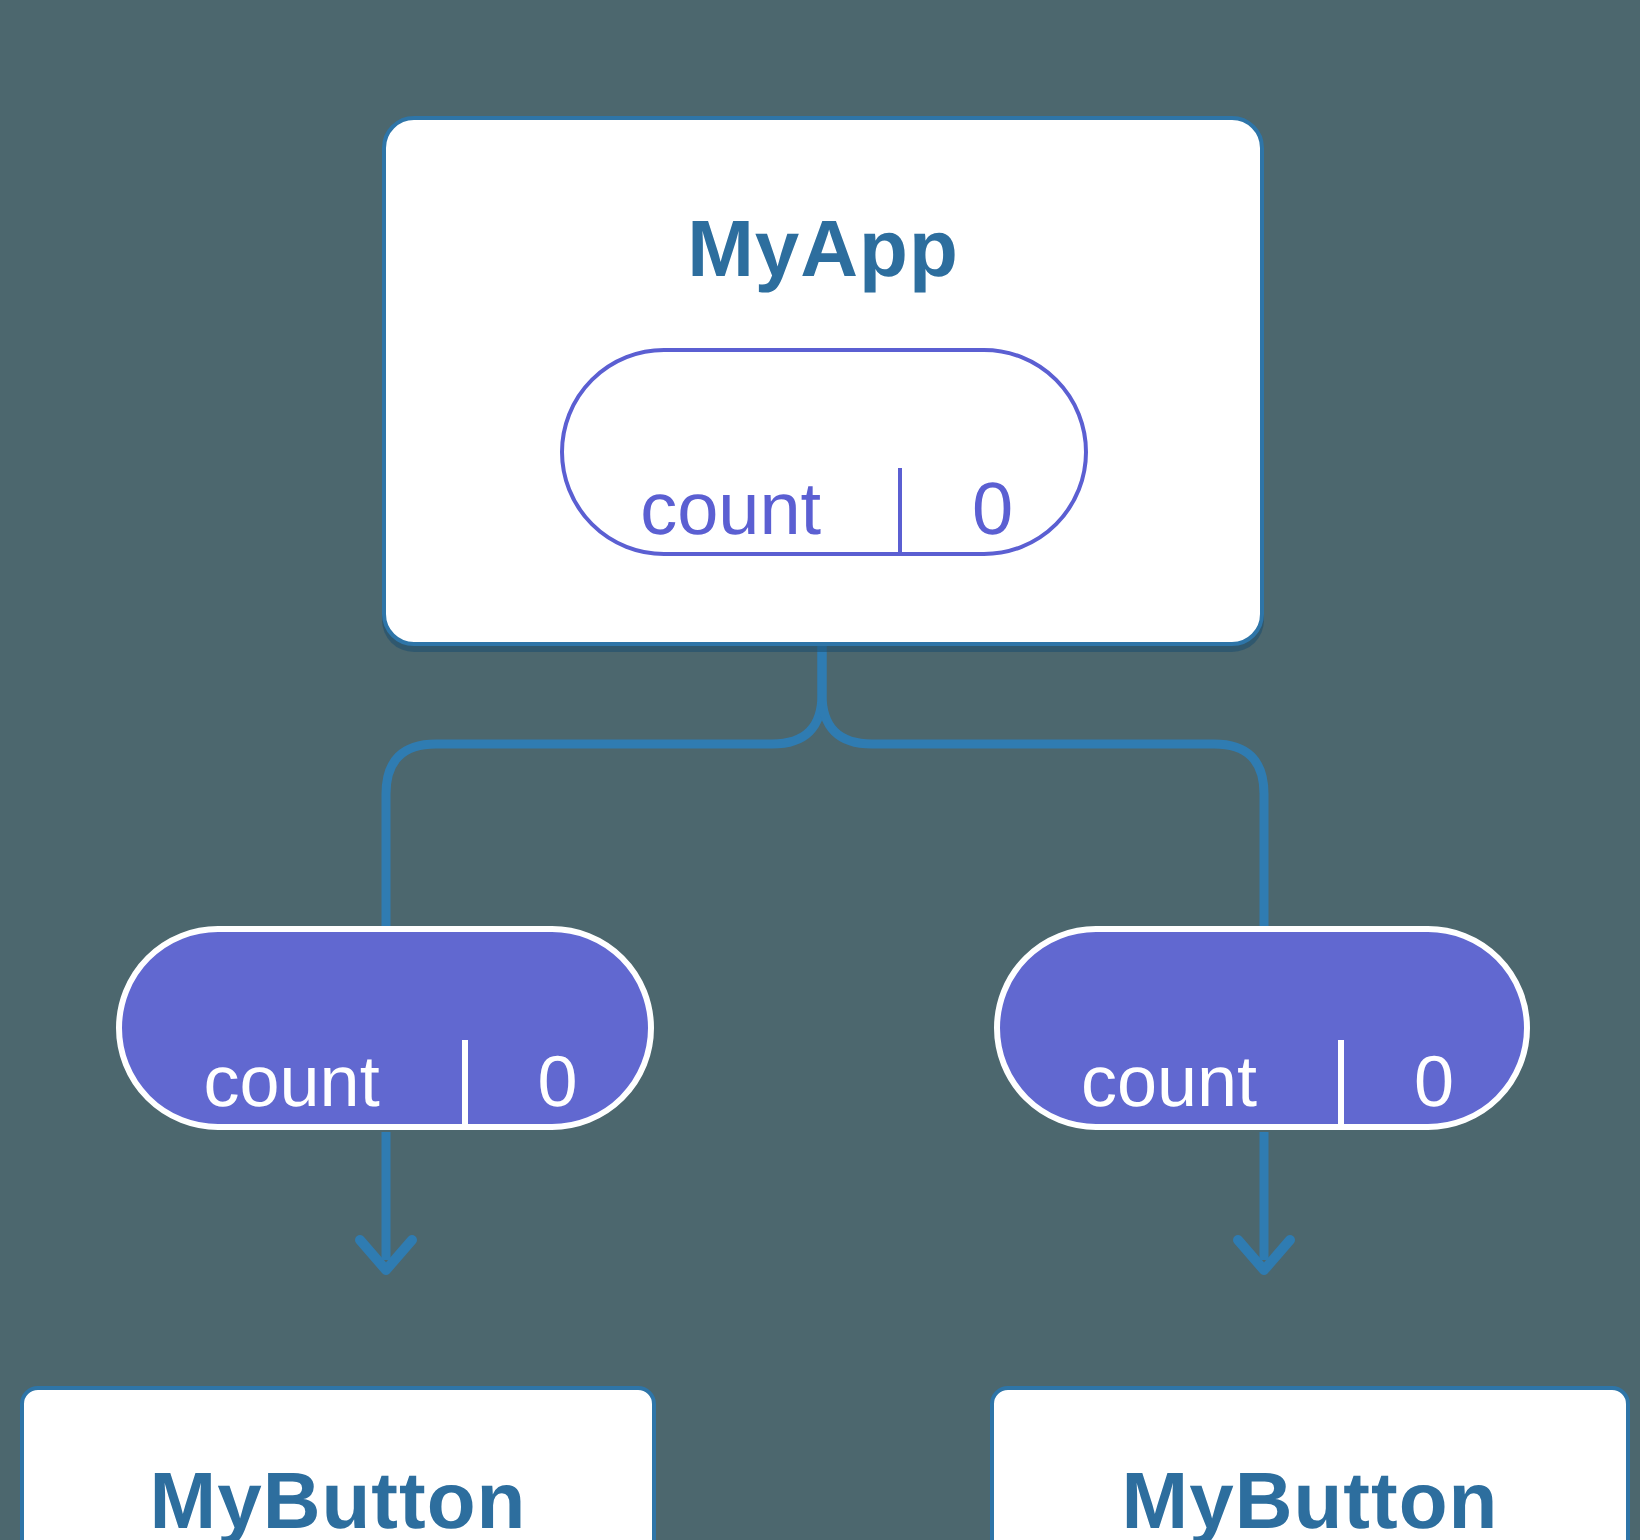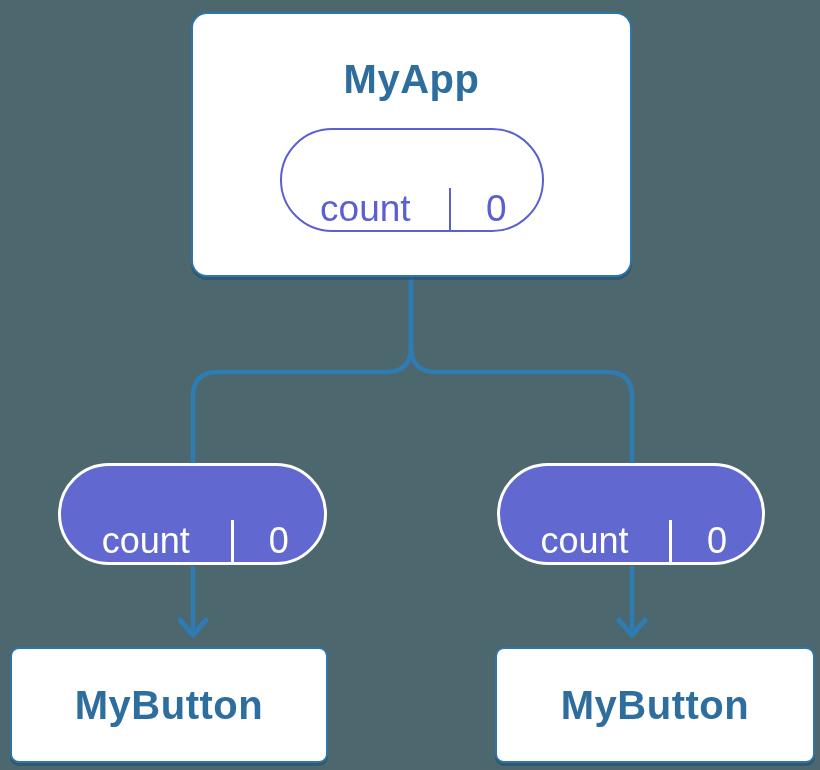--- a/index.html
+++ b/index.html
@@ -33,20 +33,21 @@
     stroke-linejoin: round;
   }
   .card {
     position: absolute;
     z-index: 2;
     box-sizing: border-box;
     background: var(--node-fill, #ffffff);
     border: 2px solid var(--node-border, #2e75a8);
     border-radius: 16px;
     box-shadow: 0 3px 0 rgba(25, 77, 112, 0.55);
+    margin-top: 46px;
   }
   .card-root {
     left: 191px;
     top: 12px;
     width: 441px;
     height: 265px;
     display: flex;
     flex-direction: column;
     align-items: center;
     padding-top: 40px;

